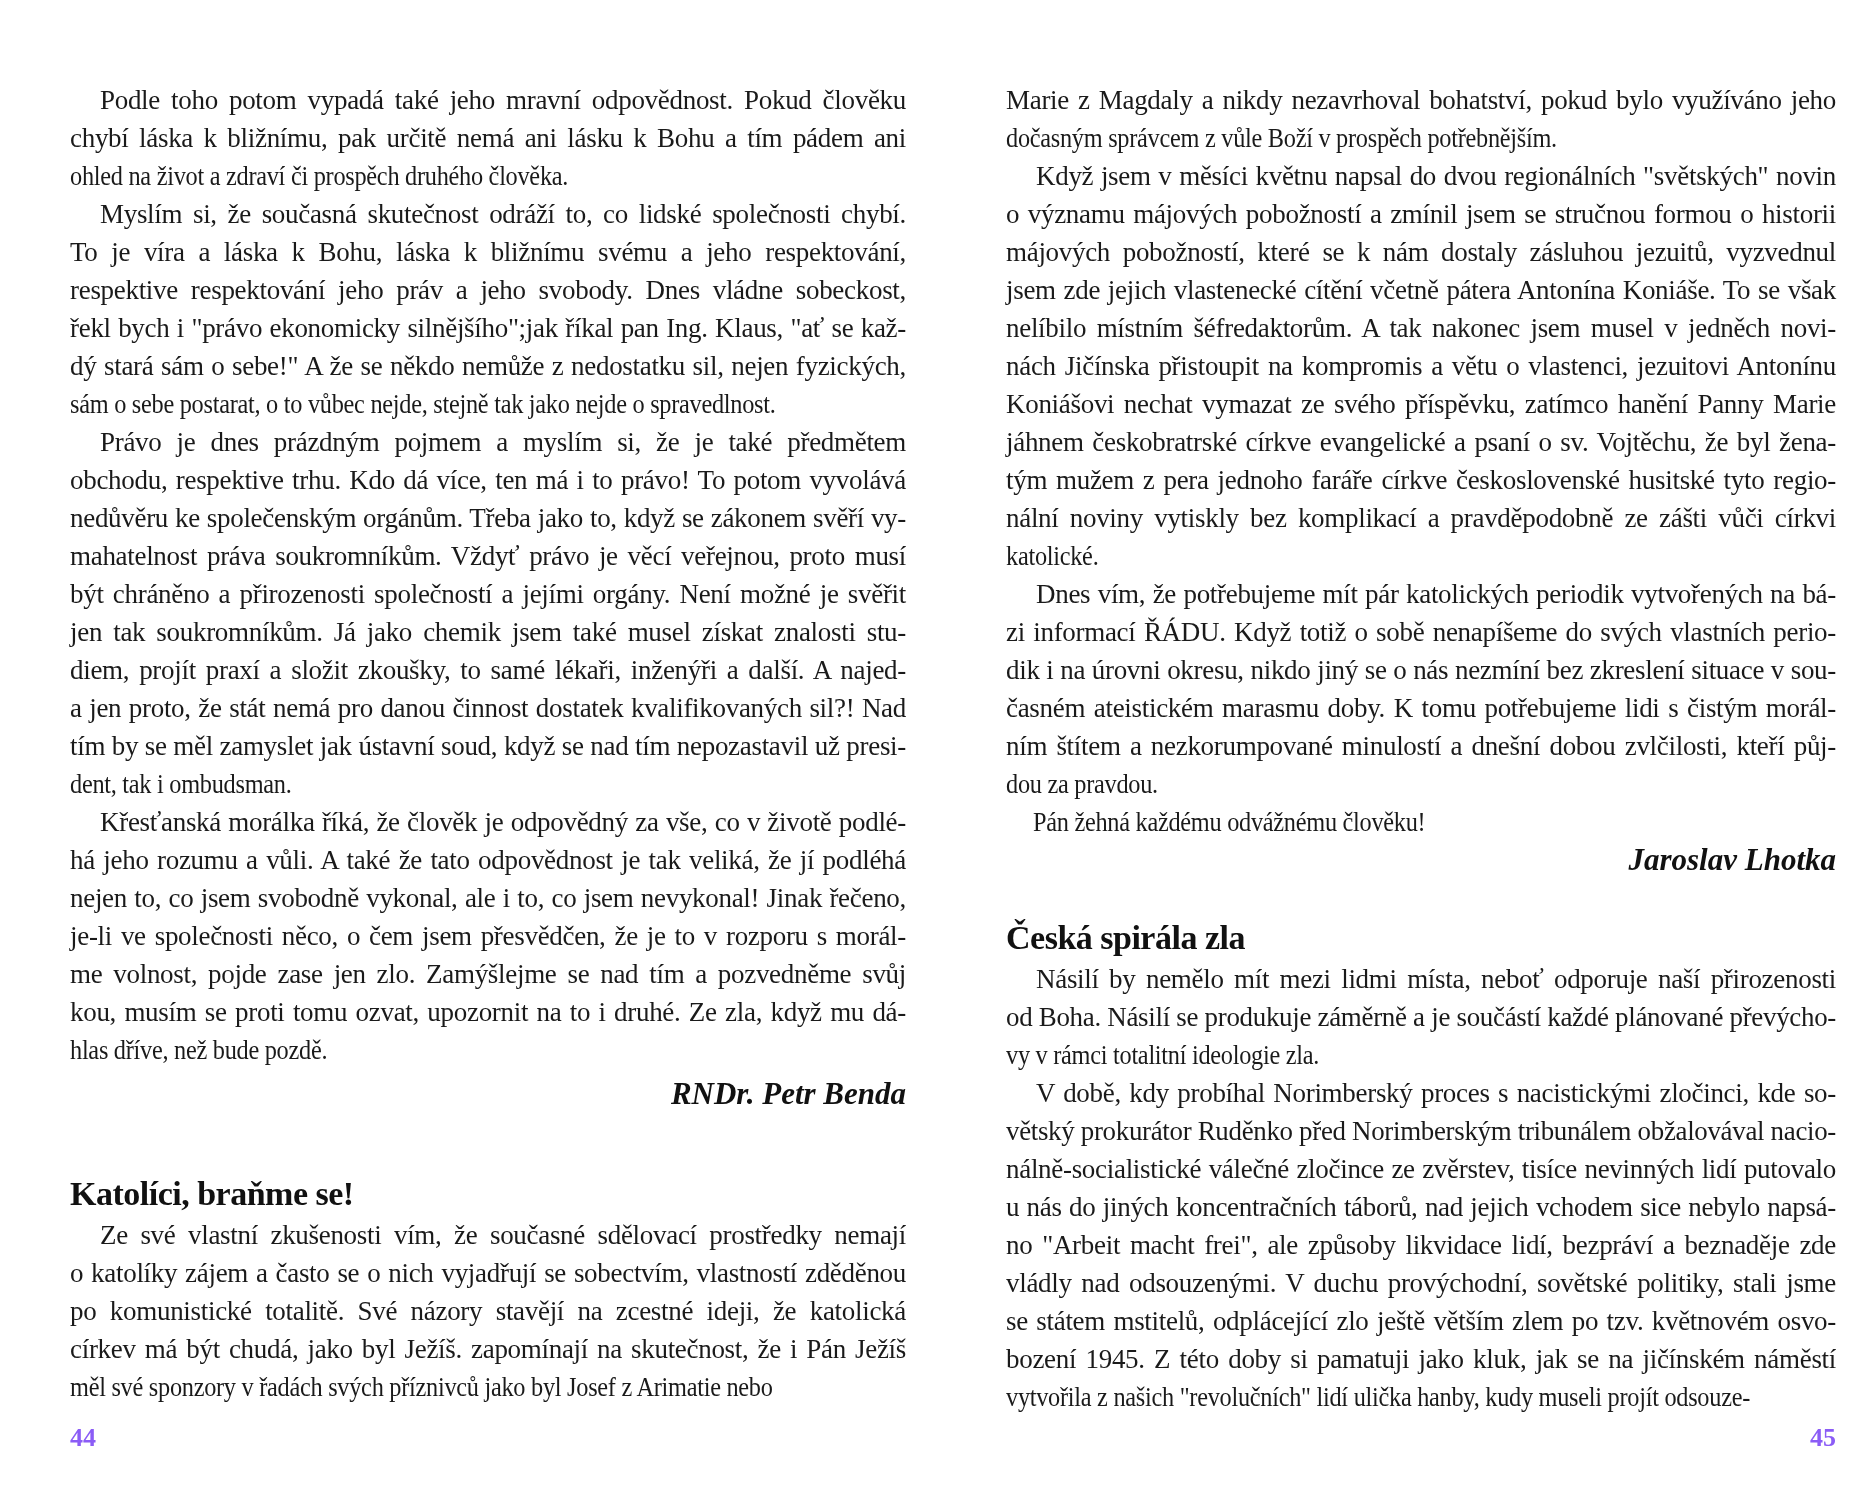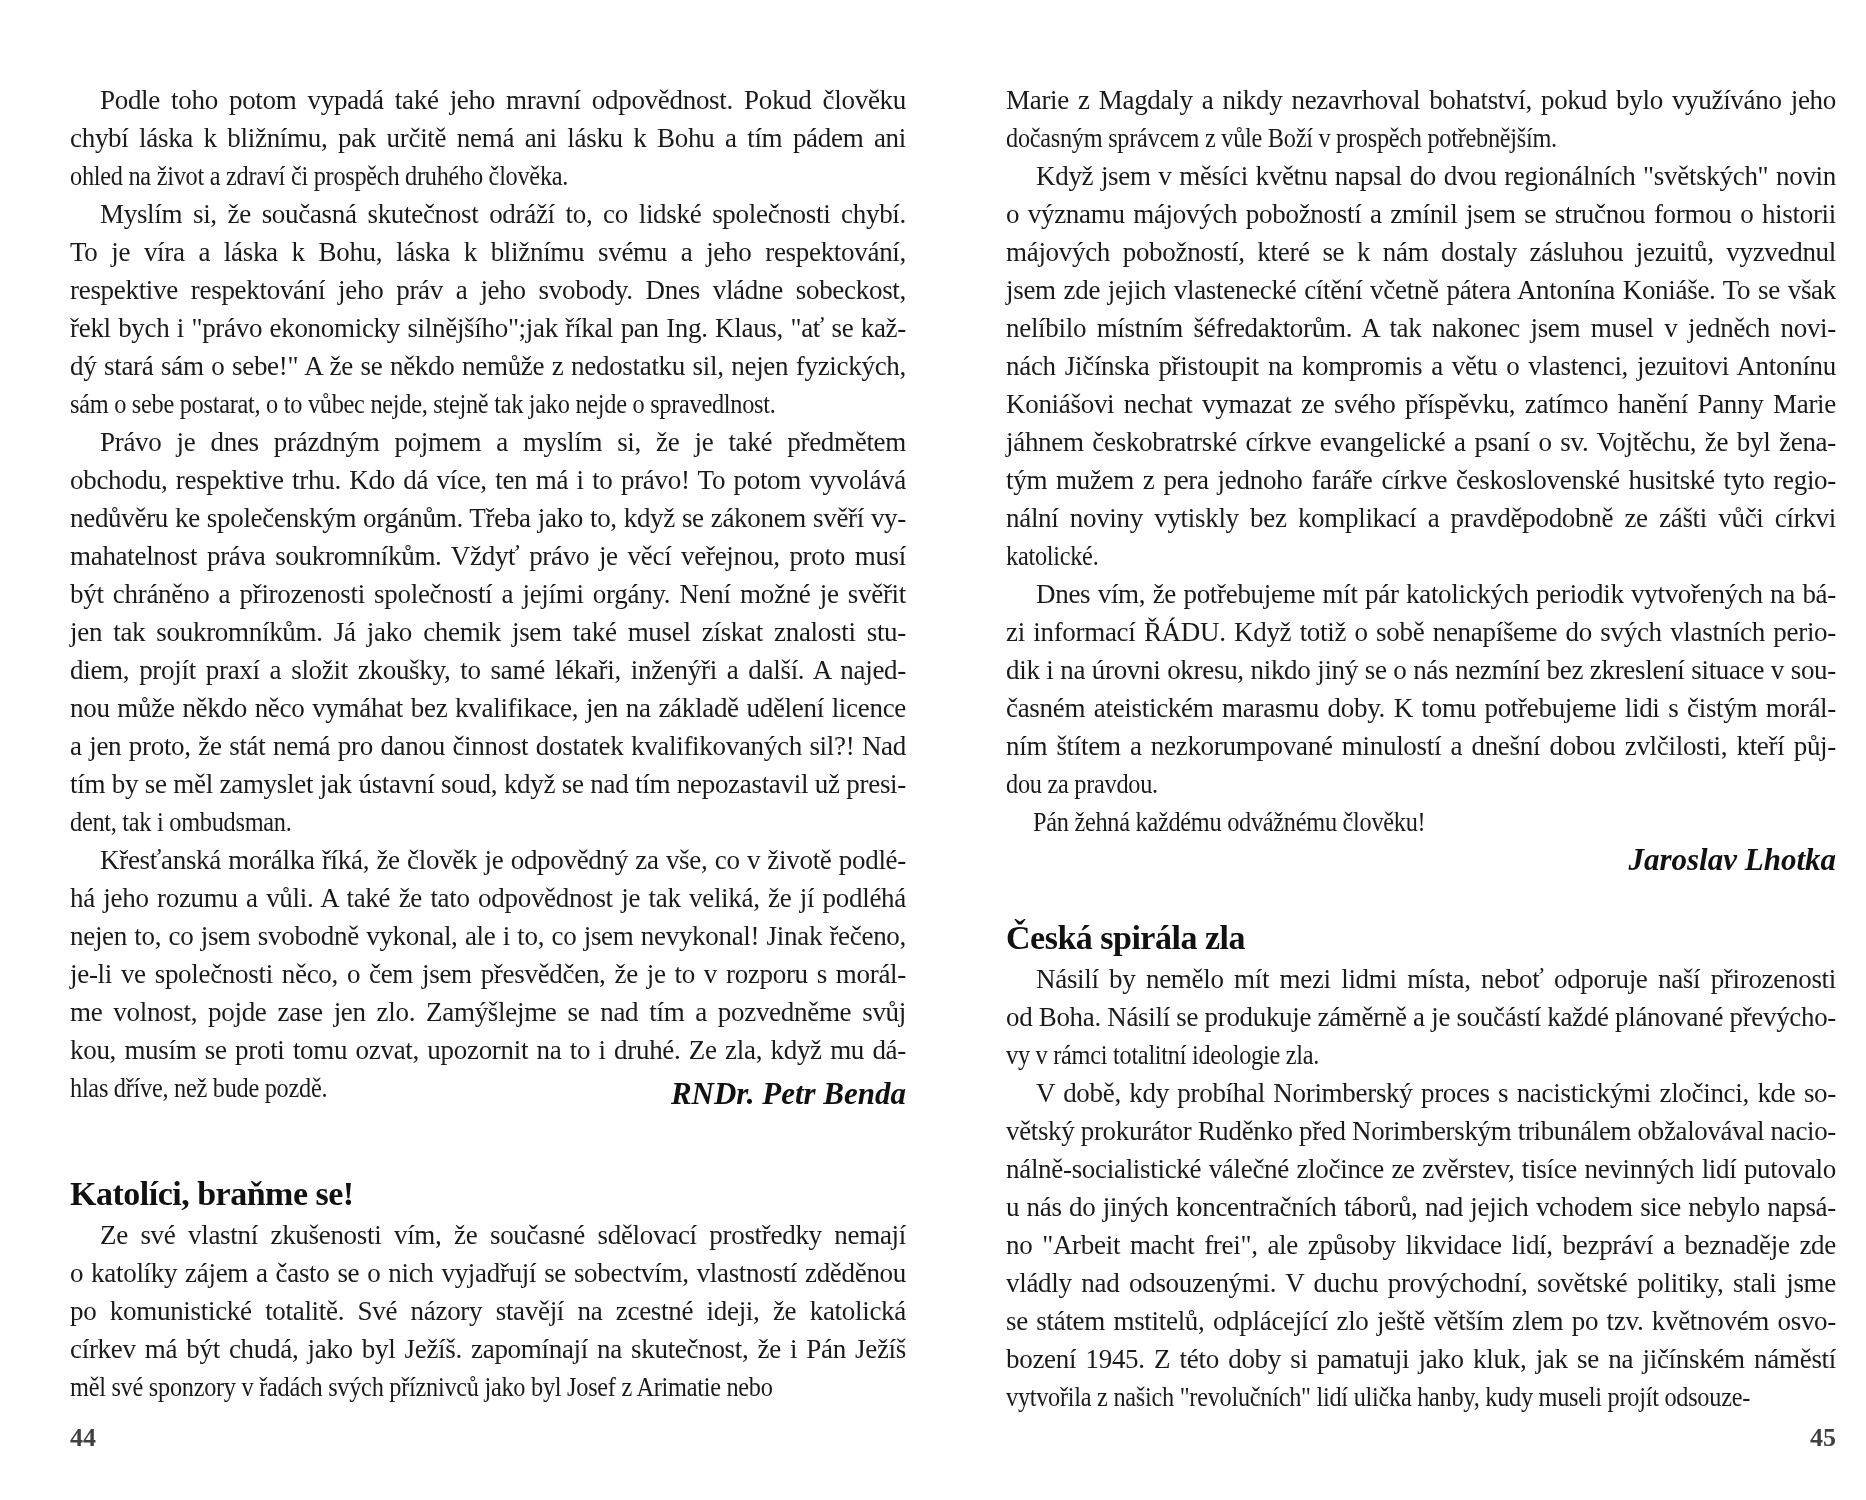--- a/index.html
+++ b/index.html
@@ -63,21 +63,21 @@
     font-size: 31px;
     line-height: 38px;
     height: 38px;
     color: #111;
   }
   .page-number {
     position: absolute;
     font-weight: bold;
     font-size: 26px;
     line-height: 30px;
-    color: #404040;
+    color: #8b5cf6;
   }
   .page-left .page-number { left: 0; top: 1423px; }
   .page-right .page-number { right: 0; top: 1423px; }
 </style>
 </head>
 <body>
 
 <div class="page page-left">
 
   <div class="col" style="top:81px;">
@@ -95,21 +95,20 @@
         <span class="line last" style="transform: scaleX(0.9);">sám o sebe postarat, o to vůbec nejde, stejně tak jako nejde o spravedlnost.</span>
       </div>
     <div>
         <span class="line indent">Právo je dnes prázdným pojmem a myslím si, že je také předmětem</span>
         <span class="line">obchodu, respektive trhu. Kdo dá více, ten má i to právo! To potom vyvolává</span>
         <span class="line">nedůvěru ke společenským orgánům. Třeba jako to, když se zákonem svěří vy-</span>
         <span class="line">mahatelnost práva soukromníkům. Vždyť právo je věcí veřejnou, proto musí</span>
         <span class="line">být chráněno a přirozenosti společností a jejími orgány. Není možné je svěřit</span>
         <span class="line">jen tak soukromníkům. Já jako chemik jsem také musel získat znalosti stu-</span>
         <span class="line">diem, projít praxí a složit zkoušky, to samé lékaři, inženýři a další. A najed-</span>
-        <span class="line">nou může někdo něco vymáhat bez kvalifikace, jen na základě udělení licence</span>
         <span class="line">a jen proto, že stát nemá pro danou činnost dostatek kvalifikovaných sil?! Nad</span>
         <span class="line">tím by se měl zamyslet jak ústavní soud, když se nad tím nepozastavil už presi-</span>
         <span class="line last" style="transform: scaleX(0.9);">dent, tak i ombudsman.</span>
       </div>
     <div>
         <span class="line indent">Křesťanská morálka říká, že člověk je odpovědný za vše, co v životě podlé-</span>
         <span class="line">há jeho rozumu a vůli. A také že tato odpovědnost je tak veliká, že jí podléhá</span>
         <span class="line">nejen to, co jsem svobodně vykonal, ale i to, co jsem nevykonal! Jinak řečeno,</span>
         <span class="line">je-li ve společnosti něco, o čem jsem přesvědčen, že je to v rozporu s morál-</span>
         <span class="line">me volnost, pojde zase jen zlo. Zamýšlejme se nad tím a pozvedněme svůj</span>

